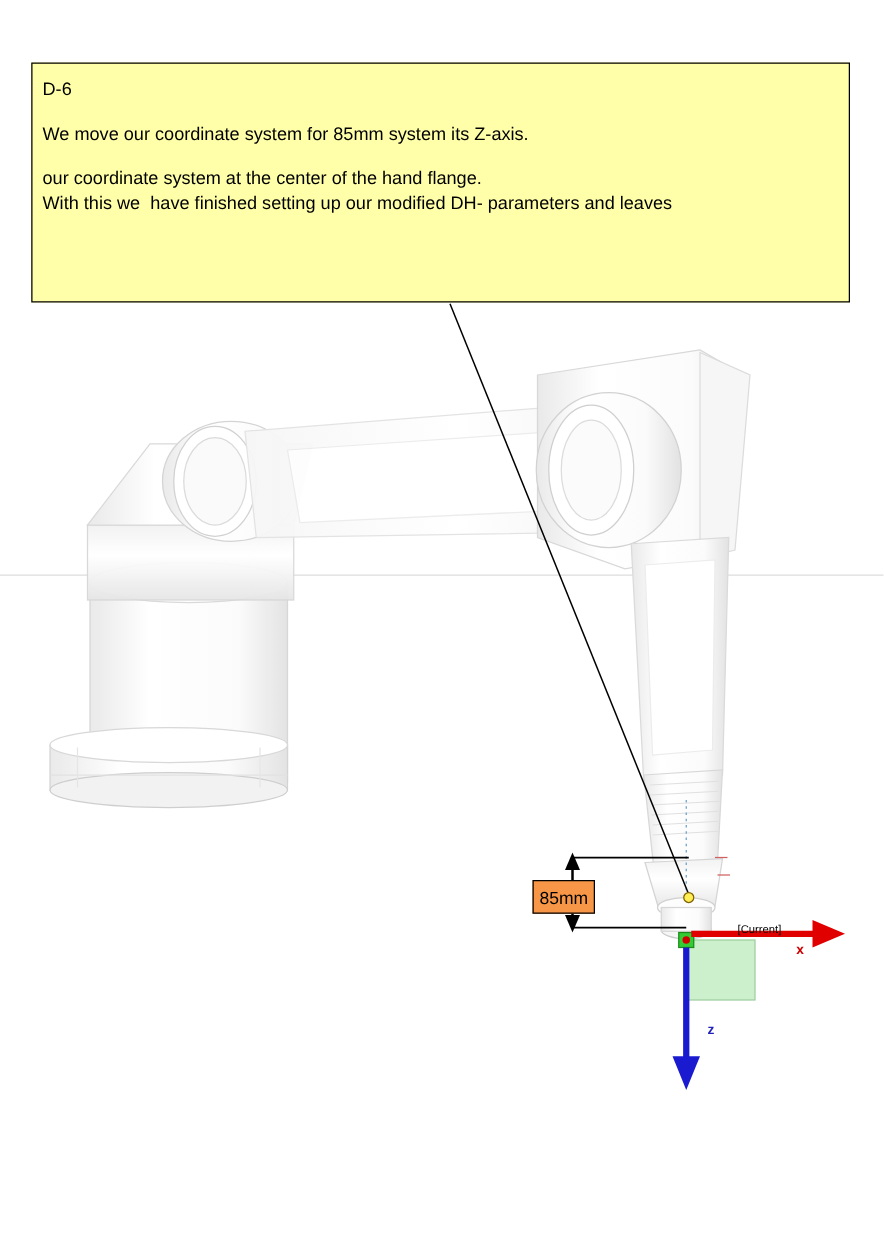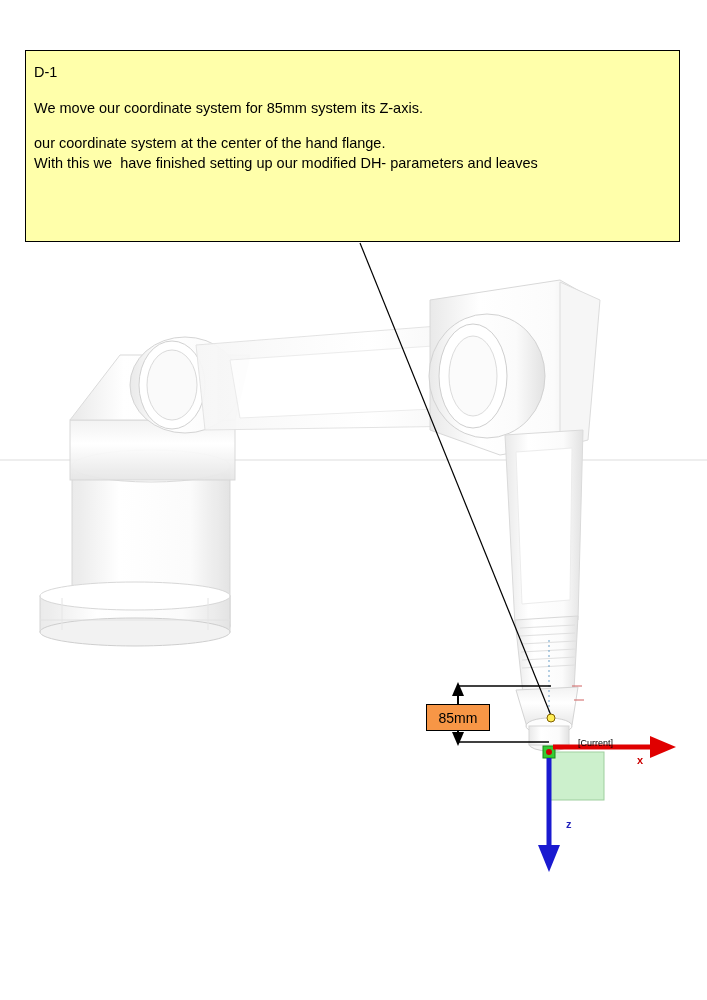--- a/index.html
+++ b/index.html
@@ -49,21 +49,21 @@
     width: 707px;
     height: 1000px;
     pointer-events: none;
   }
 
   
   .dim-label {
     position: absolute;
     left: 426px;
     top: 704px;
-    width: 64px;
+    width: 50px;
     height: 27px;
     background: #f79646;
     border: 1px solid #000000;
     box-sizing: border-box;
     font-size: 14px;
     color: #000000;
     display: flex;
     align-items: center;
     justify-content: center;
   }
@@ -71,21 +71,21 @@
   
   .axis-label {
     position: absolute;
     font-size: 11px;
     font-weight: bold;
   }
   .axis-label.x { left: 637px; top: 754px; color: #cc0000; }
   .axis-label.z { left: 566px; top: 818px; color: #2222bb; }
   .current-label {
     position: absolute;
-    left: 578px;
+    left: 590px;
     top: 738px;
     font-size: 9px;
     color: #000000;
   }
 </style>
 </head>
 <body>
 
 <div id="page">
 
@@ -200,21 +200,21 @@
     </g>
   </svg>
 
   <div class="axis-label x">x</div>
   <div class="axis-label z">z</div>
   <div class="current-label">[Current]</div>
 
   <div class="dim-label">85mm</div>
 
   <div class="note-box">
-    <div class="note-line">D-1</div>
+    <div class="note-line">D-6</div>
     <div class="note-gap-md"></div>
     <div class="note-line">We move our coordinate system for 85mm system its Z-axis.</div>
     <div class="note-gap-md"></div>
     <div class="note-line">our coordinate system at the center of the hand flange.</div>
     <div class="note-line">With this we  have finished setting up our modified DH- parameters and leaves</div>
     <div class="note-gap-md"></div>
   </div>
 
 </div>
 

